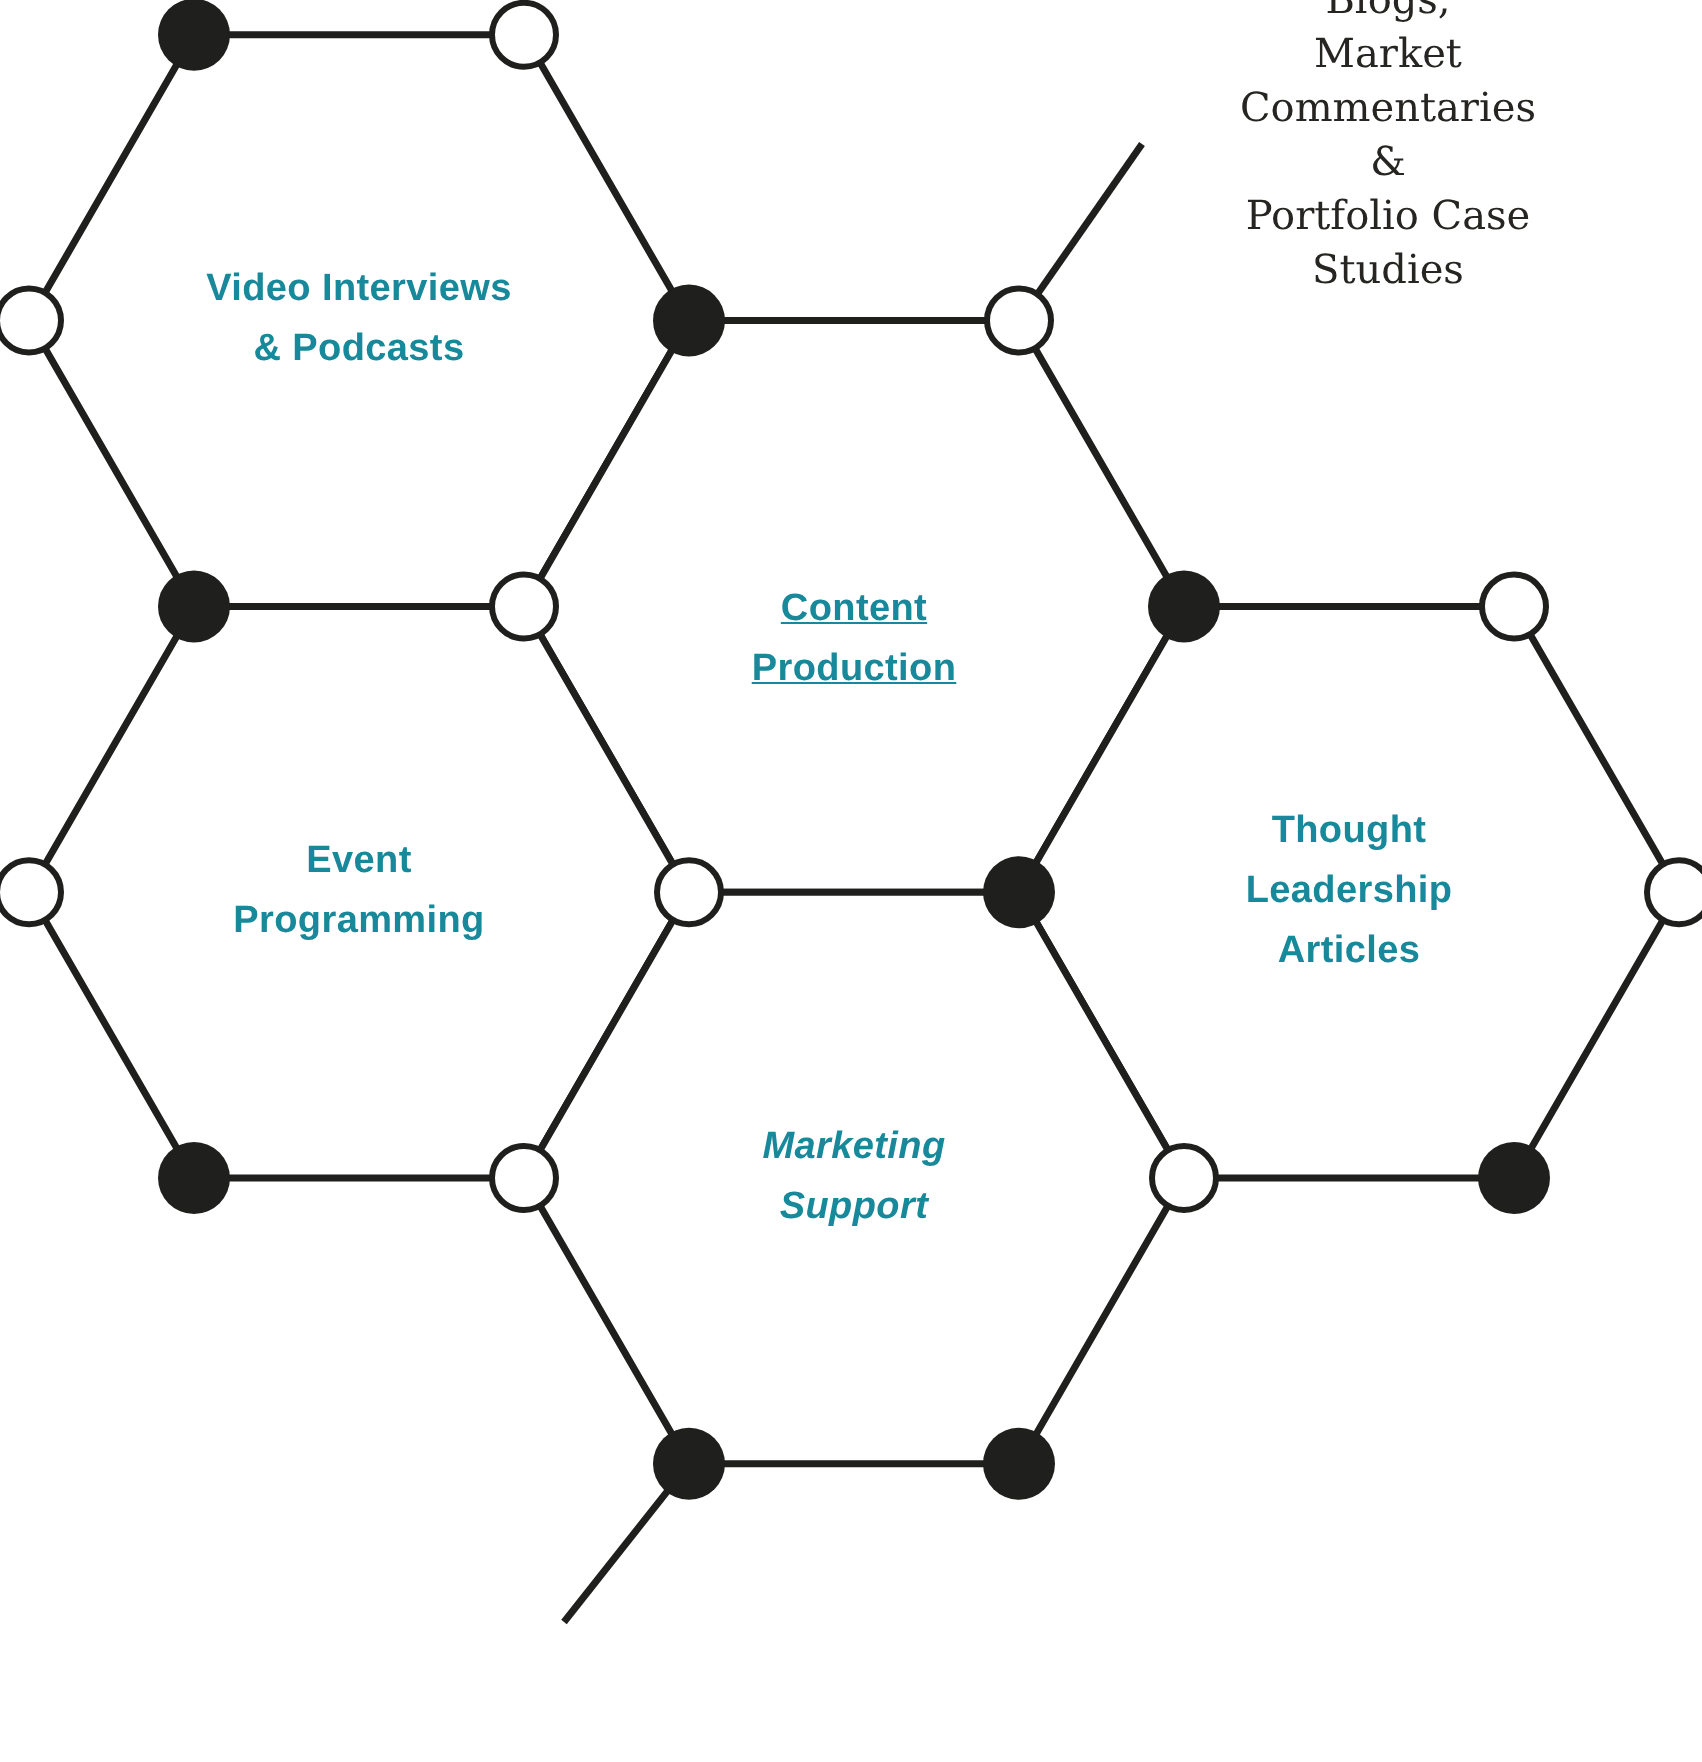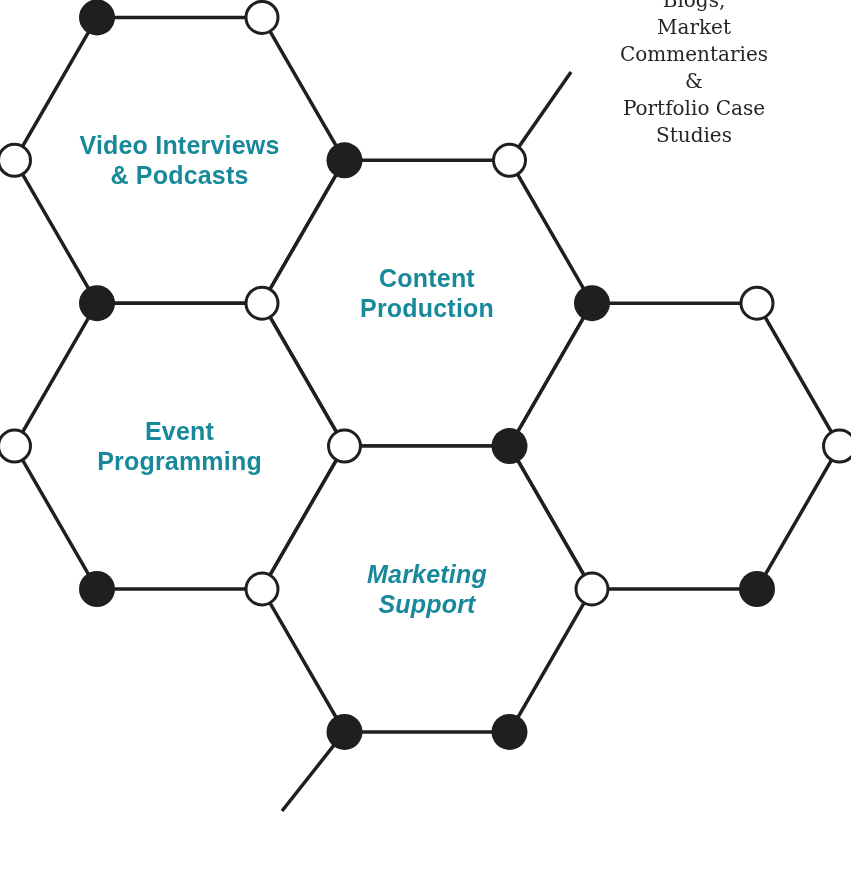--- a/index.html
+++ b/index.html
@@ -43,21 +43,21 @@
     stroke: var(--ink, #1f1f1d);
     stroke-width: 3;
   }
   .hex-label {
     position: absolute;
     transform: translate(-50%, -50%);
     text-align: center;
     white-space: pre-line;
     color: var(--teal, #17899a);
     font-weight: bold;
-    font-size: 25px;
+    font-size: 19px;
     line-height: 30px;
     letter-spacing: 0.2px;
   }
   .annotation {
     position: absolute;
     transform: translate(-50%, -50%);
     text-align: center;
     white-space: pre-line;
     font-family: "DejaVu Serif", serif;
     font-size: 20px;
@@ -95,26 +95,29 @@
       <circle cx="262" cy="589" r="16" class="node hollow"></circle>
       <circle cx="592" cy="589" r="16" class="node hollow"></circle>
       <circle cx="757" cy="589" r="18" class="node solid"></circle>
       <circle cx="344.5" cy="731.9" r="18" class="node solid"></circle>
       <circle cx="509.5" cy="731.9" r="18" class="node solid"></circle>
     </svg>
 
   <div class="hex-label" style="left: 179.5px; top: 160.3px;">Video Interviews
 &amp; Podcasts</div>
 
-  <div class="hex-label" style="left: 427px; top: 293px;">Content
+  <div class="hex-label" style="left: 427px; top: 320px; text-decoration: underline;">Content
 Production</div>
 
   <div class="hex-label" style="left: 179.5px; top: 446.1px;">Event
 Programming</div>
 
+  <div class="hex-label" style="left: 674.5px; top: 446.1px;">Thought
+Leadership
+Articles</div>
 
   <div class="hex-label" style="left: 427px; top: 589px; font-style: italic;">Marketing
 Support</div>
 
   <div class="annotation" style="left: 694px; top: 54px;">Investment Blogs,
 Market Commentaries &amp;
 Portfolio Case Studies</div>
 
 
 </div>

